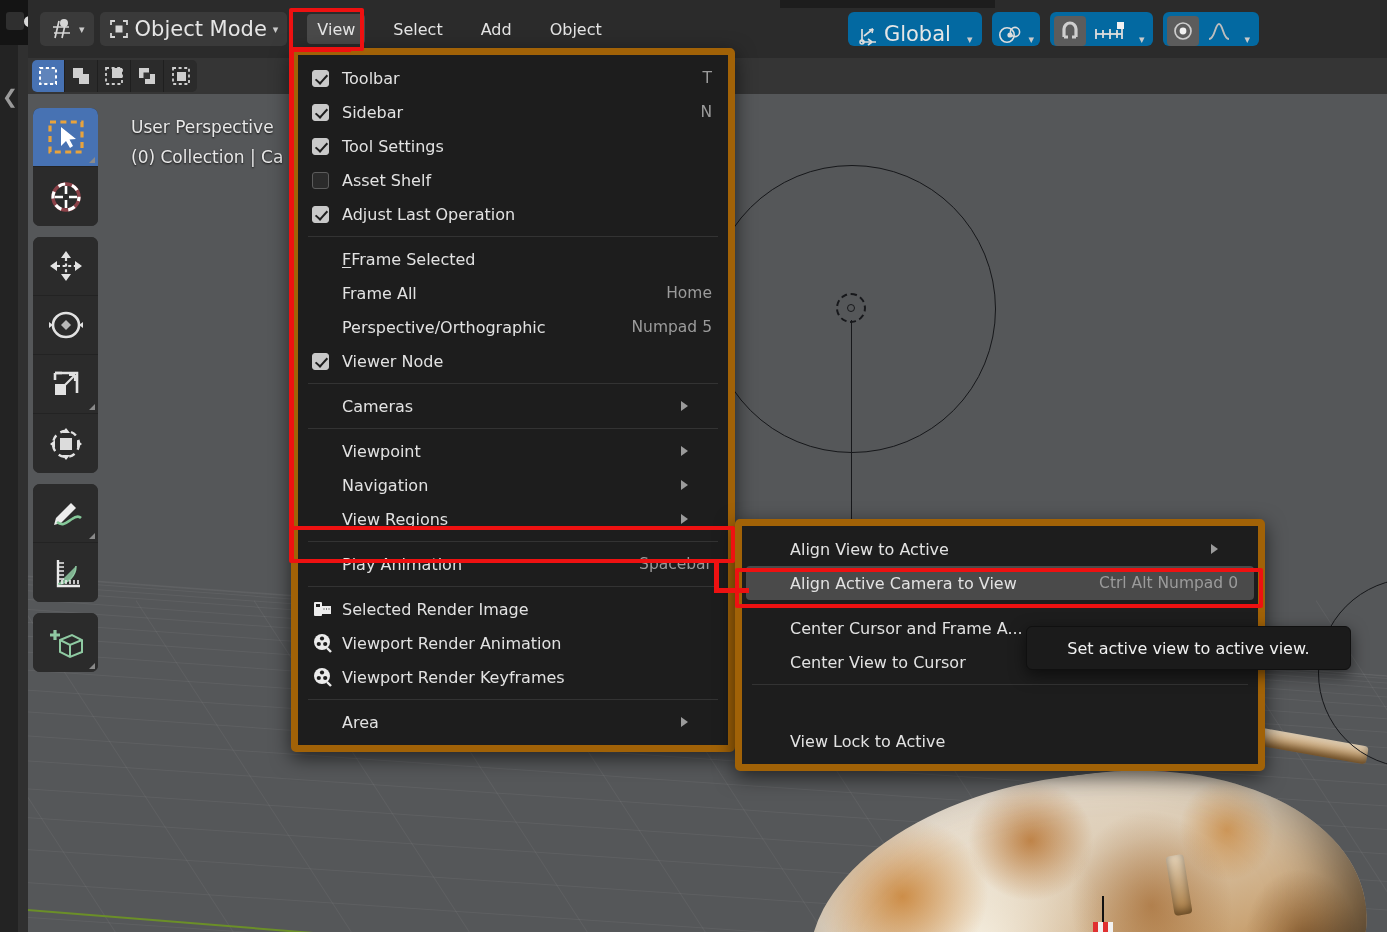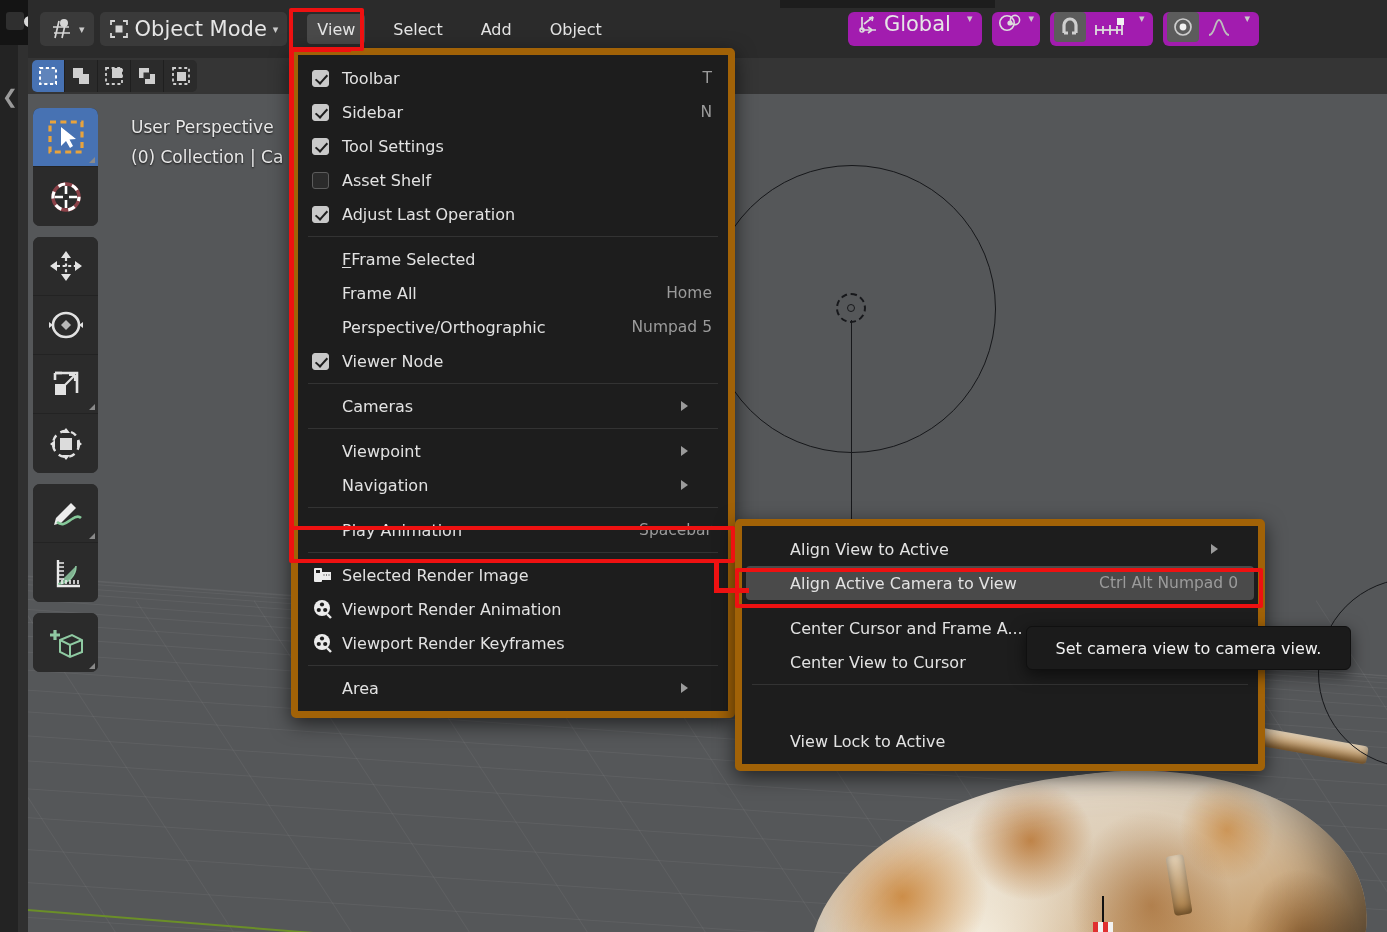--- a/index.html
+++ b/index.html
@@ -89,21 +89,21 @@
   .chev { font-size:11px; color:#c9c9c9; }
 
   .menu-root {
     height:30px; padding:0 10px; display:flex; align-items:center;
     font-size:16px; color:#e4e4e4; border-radius:4px; cursor:pointer;
   }
   .menu-root.active { background:#4a4a4a; }
 
   
   #hdr-right { position:absolute; right:128px; top:12px; display:flex; align-items:center; gap:10px; }
-  .pill { background:#a21caf; border-radius:6px; display:flex; align-items:flex-start; height:34px; padding:0 6px; gap:4px; }
+  .pill { background:#0369a1; border-radius:6px; display:flex; align-items:flex-end; height:34px; padding:0 6px; gap:4px; }
   .pill-seg { height:30px; min-width:32px; display:flex; align-items:center; justify-content:center; border-radius:4px; cursor:pointer; }
   .pill-seg.on { background:#5c5c5c; }
 
   
   #toolsettings {
     position:absolute; left:28px; top:58px; width:1359px; height:36px;
     background:#353535;
   }
   #select-modes {
     position:absolute; left:4px; top:2px; height:32px;
@@ -533,20 +533,25 @@
     <span class="arrow"></span>
   </div>
 
   <div class="mi">
     <span class="pad"></span>
     <span class="lbl">Navigation</span>
     <span class="arrow"></span>
   </div>
 
 
+  <div class="mi">
+    <span class="pad"></span>
+    <span class="lbl">View Regions</span>
+    <span class="arrow"></span>
+  </div>
 
   <div class="msep"></div>
 
   <div class="mi">
     <span class="pad"></span>
     <span class="lbl">Play Animation</span>
     <span class="key">Spacebar</span>
   </div>
 
   <div class="msep"></div>
@@ -628,21 +633,21 @@
     <span class="lbl"></span>
   </div>
 
   <div class="mi" style="padding-left:48px;">
     <span class="lbl">View Lock to Active</span>
   </div>
 
 </div>
 
 <div id="tooltip">
-  <span>Set camera view to camera view.</span>
+  <span>Set active view to active view.</span>
 </div>
 
 <div class="redbox" style="left:289px; top:8px; width:75px; height:43px;"></div>
 
 <div class="redline" style="left:289px; top:48px; width:5px; height:513px;"></div>
 <div class="redline" style="left:289px; top:48px; width:62px; height:4px;"></div>
 
 <div class="redbox" style="left:289px; top:526px; width:446px; height:37px;"></div>
 <div class="redline" style="left:714px; top:560px; width:5px; height:32px;"></div>
 <div class="redline" style="left:714px; top:588px; width:35px; height:5px;"></div>

